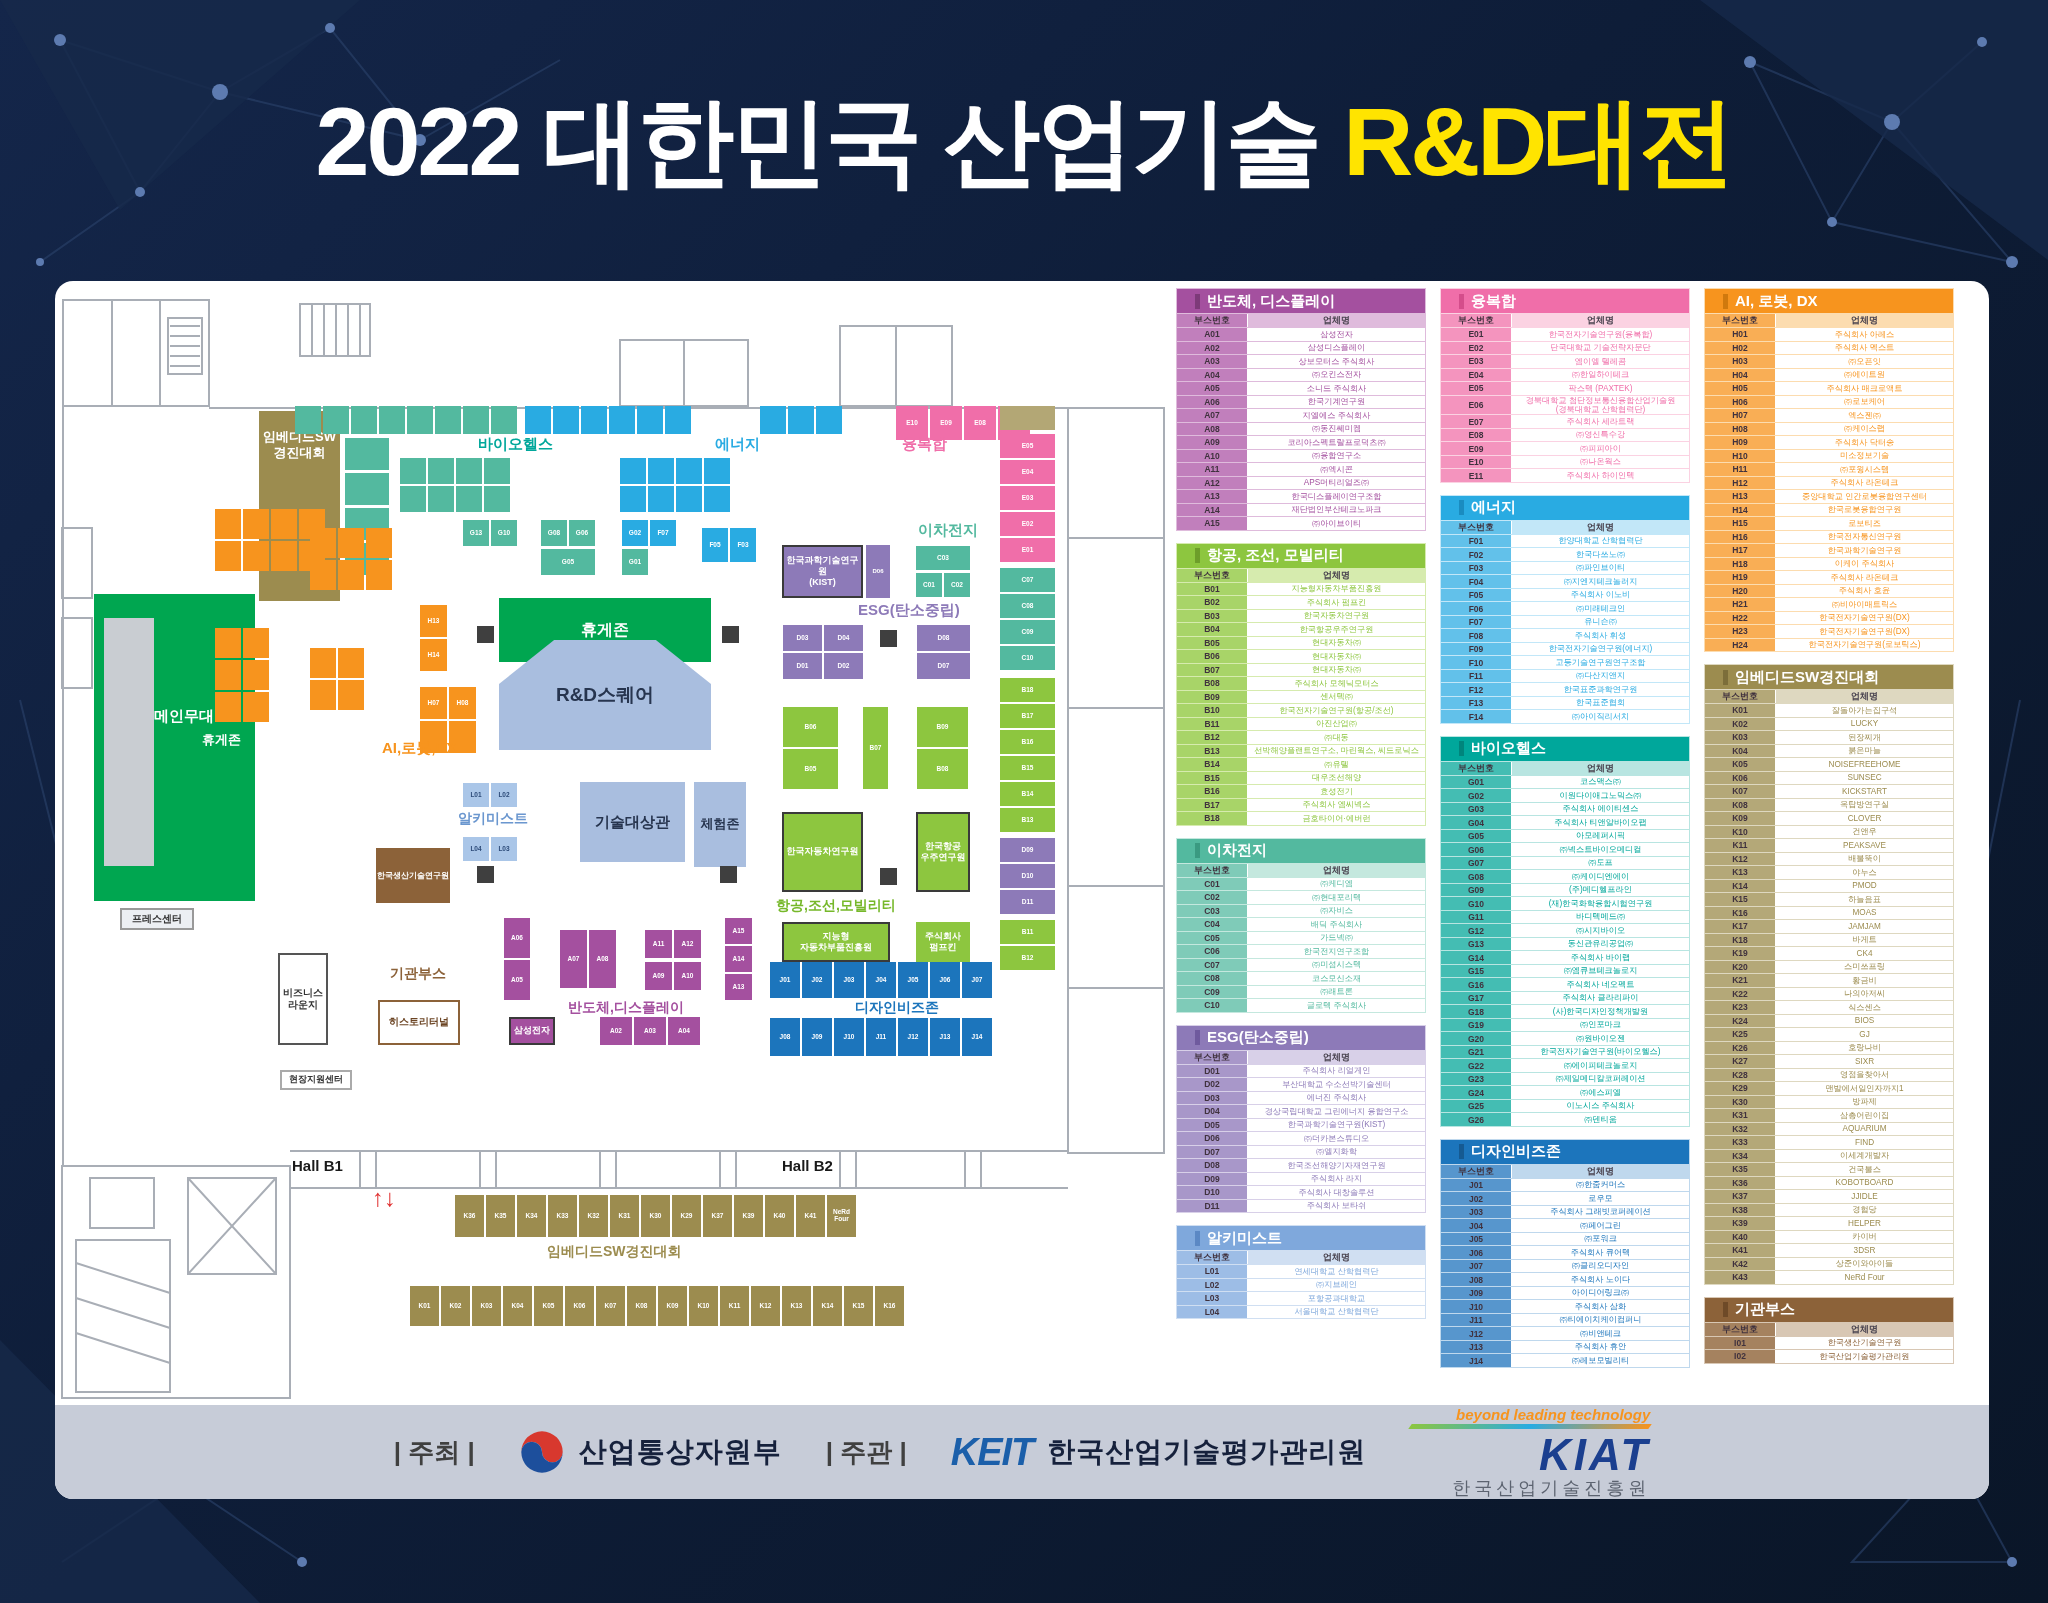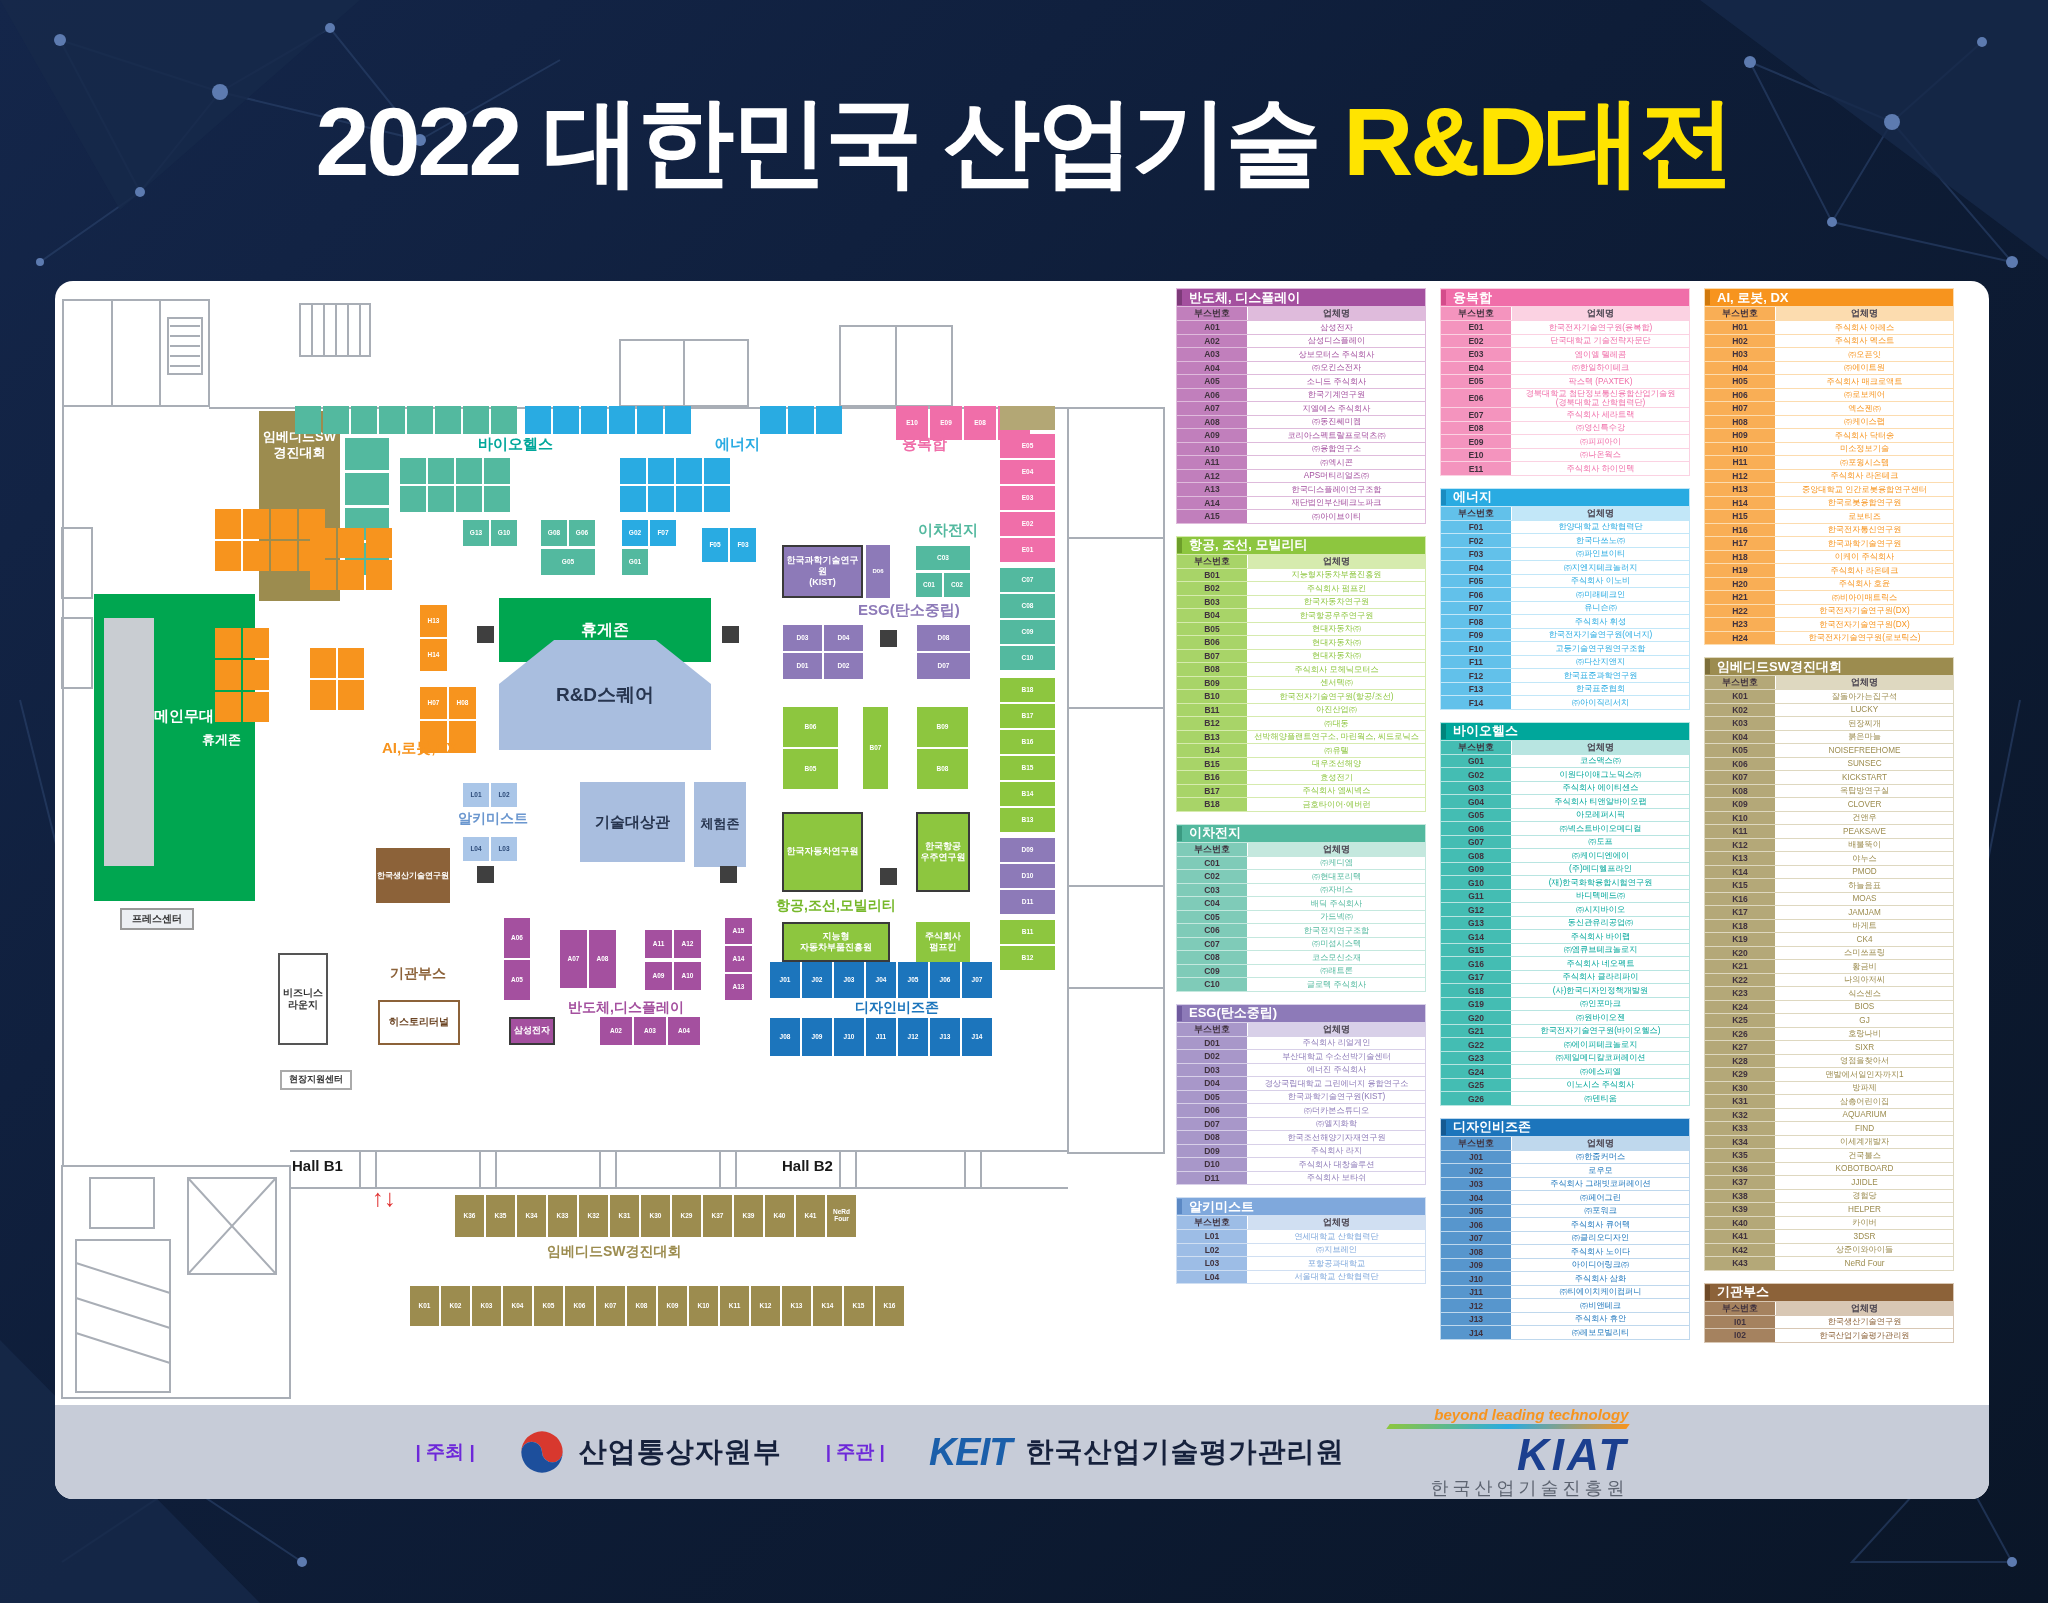--- a/index.html
+++ b/index.html
@@ -19,37 +19,37 @@
   .pbox{position:absolute;display:flex;align-items:center;justify-content:center;
         text-align:center;white-space:pre-line;font-weight:bold;line-height:1.25;z-index:2;box-sizing:border-box;}
   .pcell{position:absolute;display:flex;align-items:center;justify-content:center;
          color:#ffffff;font-size:6.5px;font-weight:bold;overflow:hidden;text-align:center;
          line-height:1.05;z-index:3;}
   .pillar{position:absolute;width:17px;height:17px;background:#3f3f3f;z-index:3;}
   
   #tables{position:absolute;left:1121px;top:7px;display:flex;gap:14px;}
   .tcol{display:flex;flex-direction:column;gap:12px;width:250px;}
   .btable{border:1px solid var(--bd);background:#fff;}
-  .ttitle{height:17px;background:var(--main);color:#fff;font-weight:bold;font-size:13px;
-          display:flex;align-items:center;gap:7px;padding-left:0;}
+  .ttitle{height:24px;background:var(--main);color:#fff;font-weight:bold;font-size:15px;
+          display:flex;align-items:center;gap:7px;padding-left:18px;}
   .tick{width:5px;height:15px;background:var(--dark);flex:0 0 auto;}
   .trow{display:flex;border-top:1px solid var(--bd);min-height:12.5px;}
   .trow .c1{width:70px;flex:0 0 70px;background:var(--row);color:#40323e;font-weight:bold;
             font-size:8.5px;display:flex;align-items:center;justify-content:center;
             border-right:1px solid #fff;}
   .trow .c2{flex:1;color:var(--main);font-size:8.2px;display:flex;align-items:center;
             justify-content:center;text-align:center;white-space:pre-line;line-height:1.15;
             padding:0 2px;}
   .thead .c1{font-size:9px;}
   .thead .c2{background:var(--bd);color:#4a4450;font-weight:bold;font-size:9px;}
   
   #footerbar{position:absolute;left:0;bottom:0;width:100%;height:94px;background:#c7ccd8;
              border-radius:0 0 18px 18px;display:flex;align-items:center;justify-content:center;
              gap:44px;}
-  .flabel{font-size:19px;font-weight:bold;color:#6d28d9;}
+  .flabel{font-size:26px;font-weight:bold;color:#404040;}
   .forg{font-size:28px;font-weight:bold;color:#16213c;letter-spacing:1px;}
   .fgroup{display:flex;align-items:center;gap:14px;}
   .keitlogo{font-size:38px;font-weight:900;font-style:italic;color:#1b5faa;letter-spacing:-1px;}
   .keteplogo{font-size:33px;font-weight:900;color:#c4161c;letter-spacing:1px;
              border:3px solid #c4161c;padding:1px 6px;}
   .ketepname{font-size:26px;font-weight:bold;color:#c4161c;border-left:3px solid #c4161c;
              padding-left:14px;}
   .kiat{display:flex;flex-direction:column;align-items:flex-end;line-height:1.05;}
   .kiattag{font-size:15px;font-style:italic;font-weight:bold;color:#f7941e;}
   .kiatswoosh{width:240px;height:5px;background:linear-gradient(90deg,#8cc63f,#29abe2,#f7941e);

